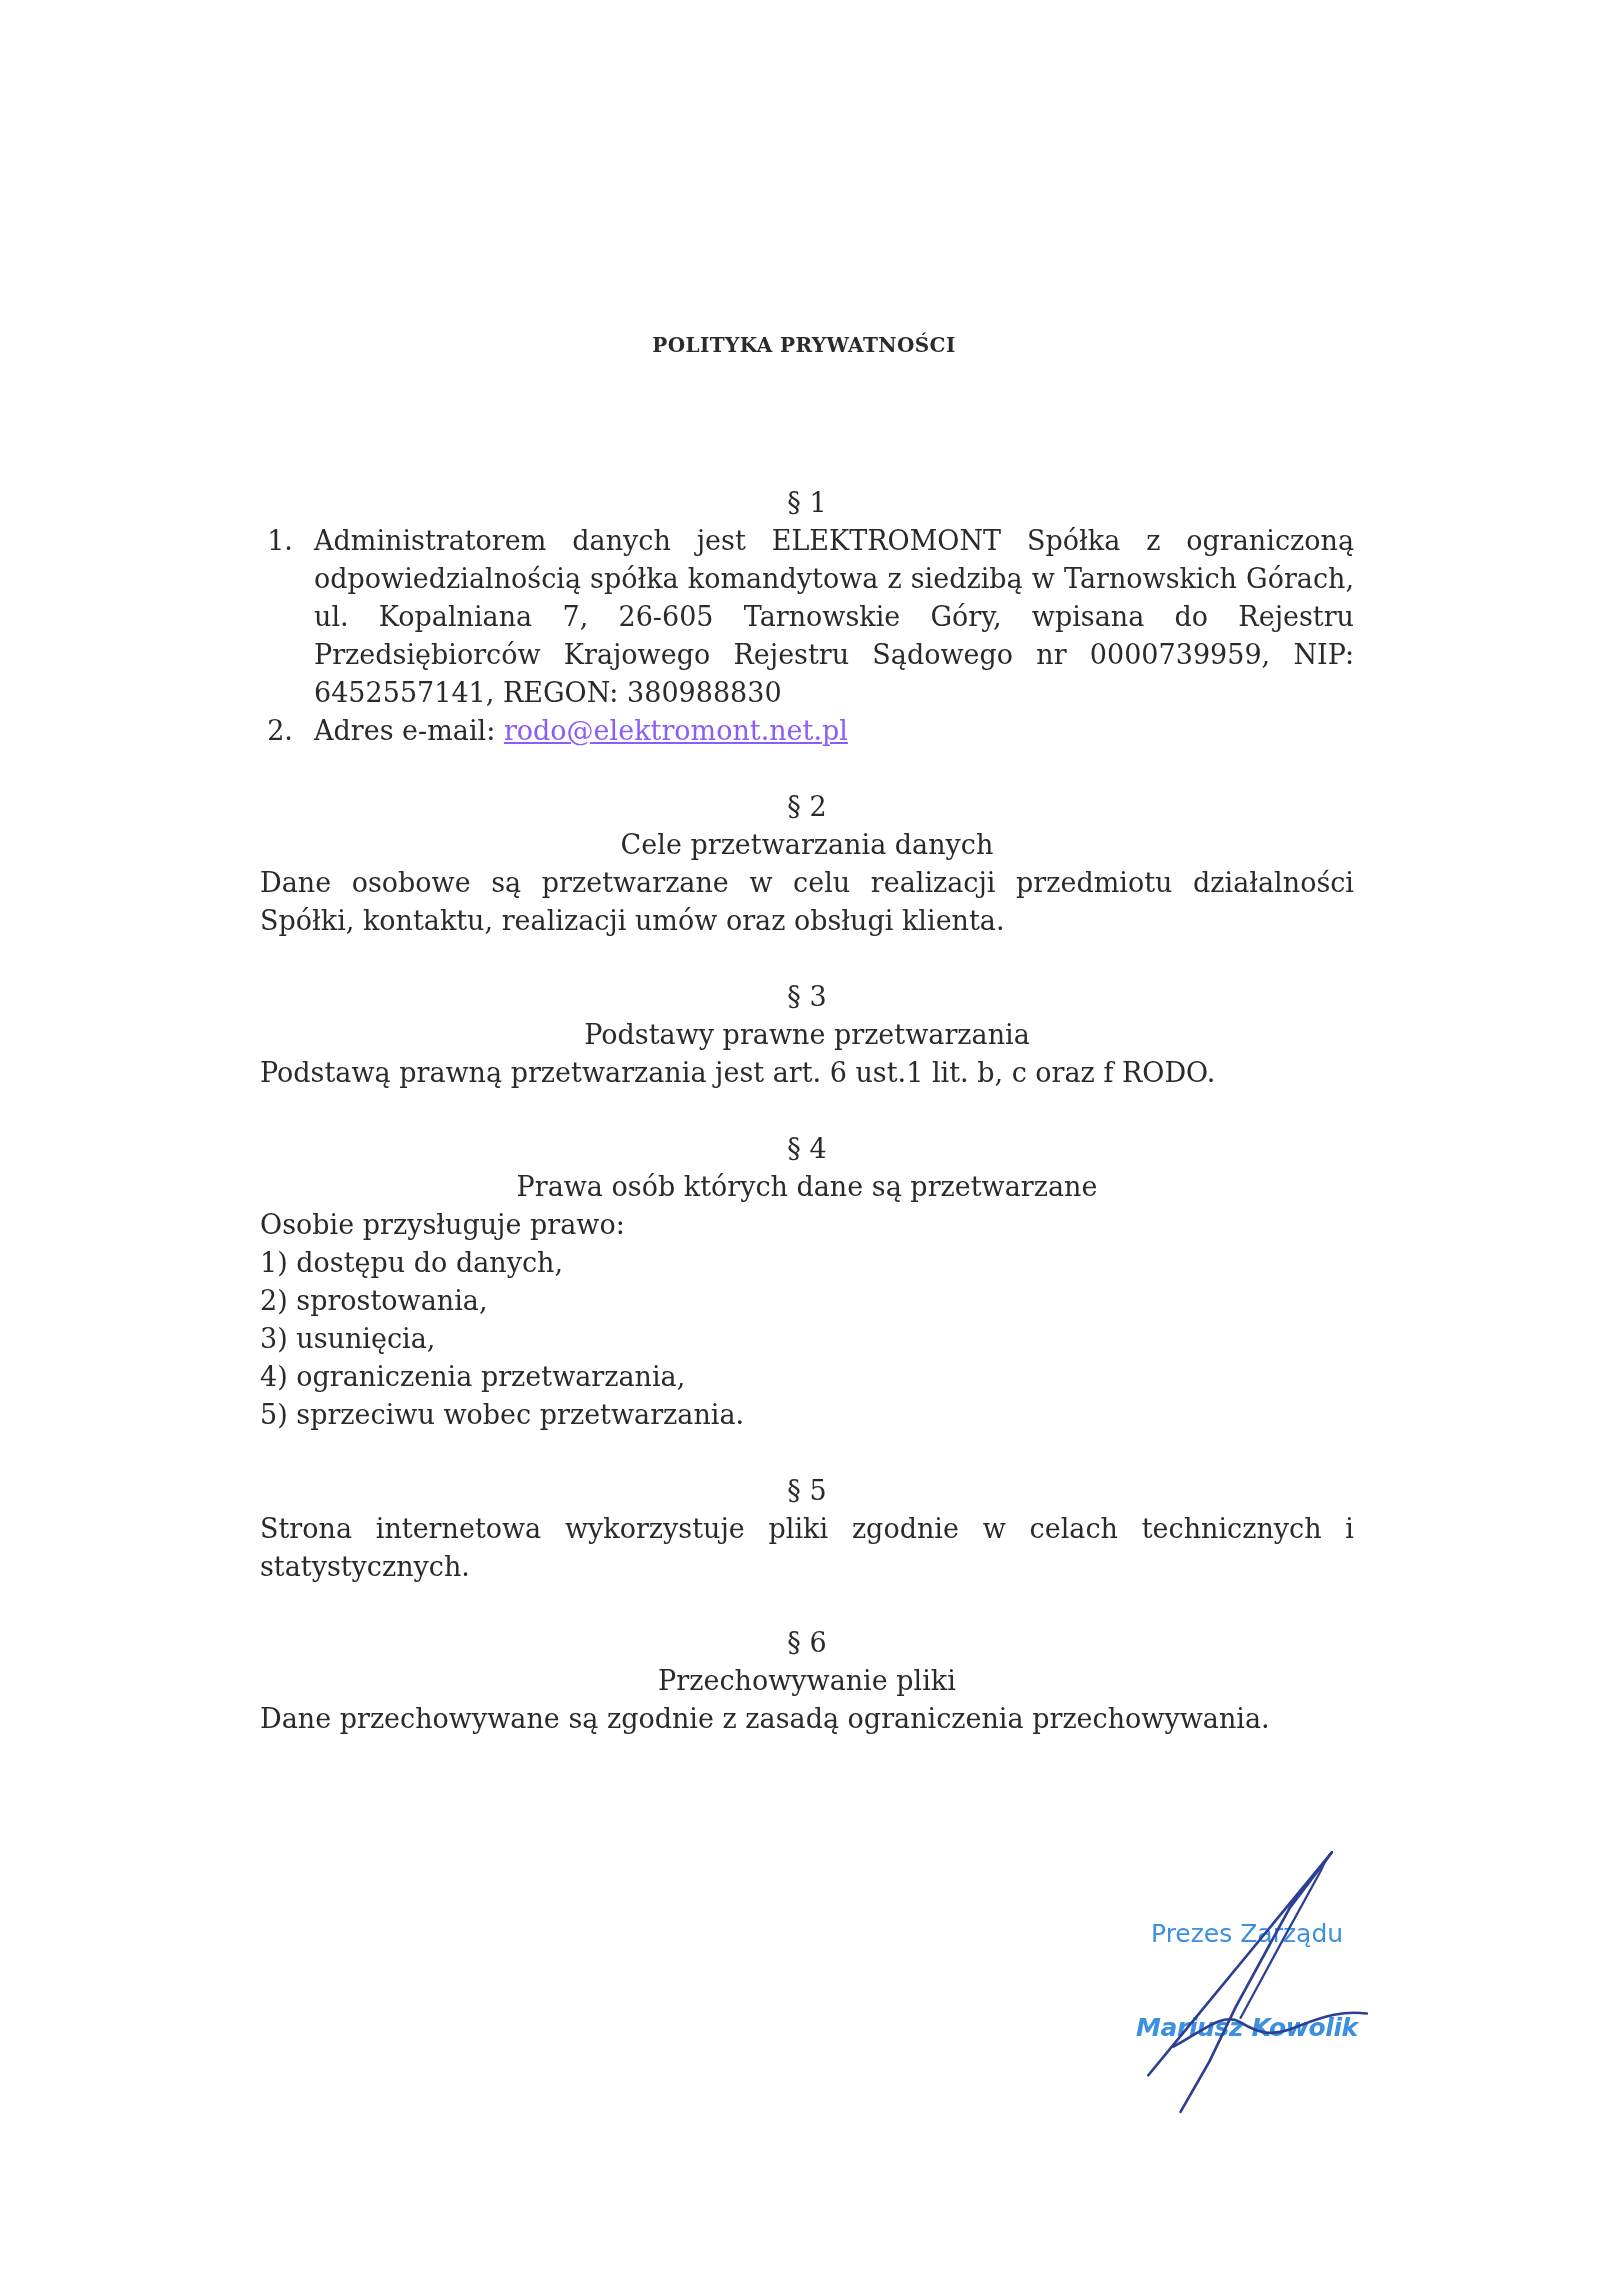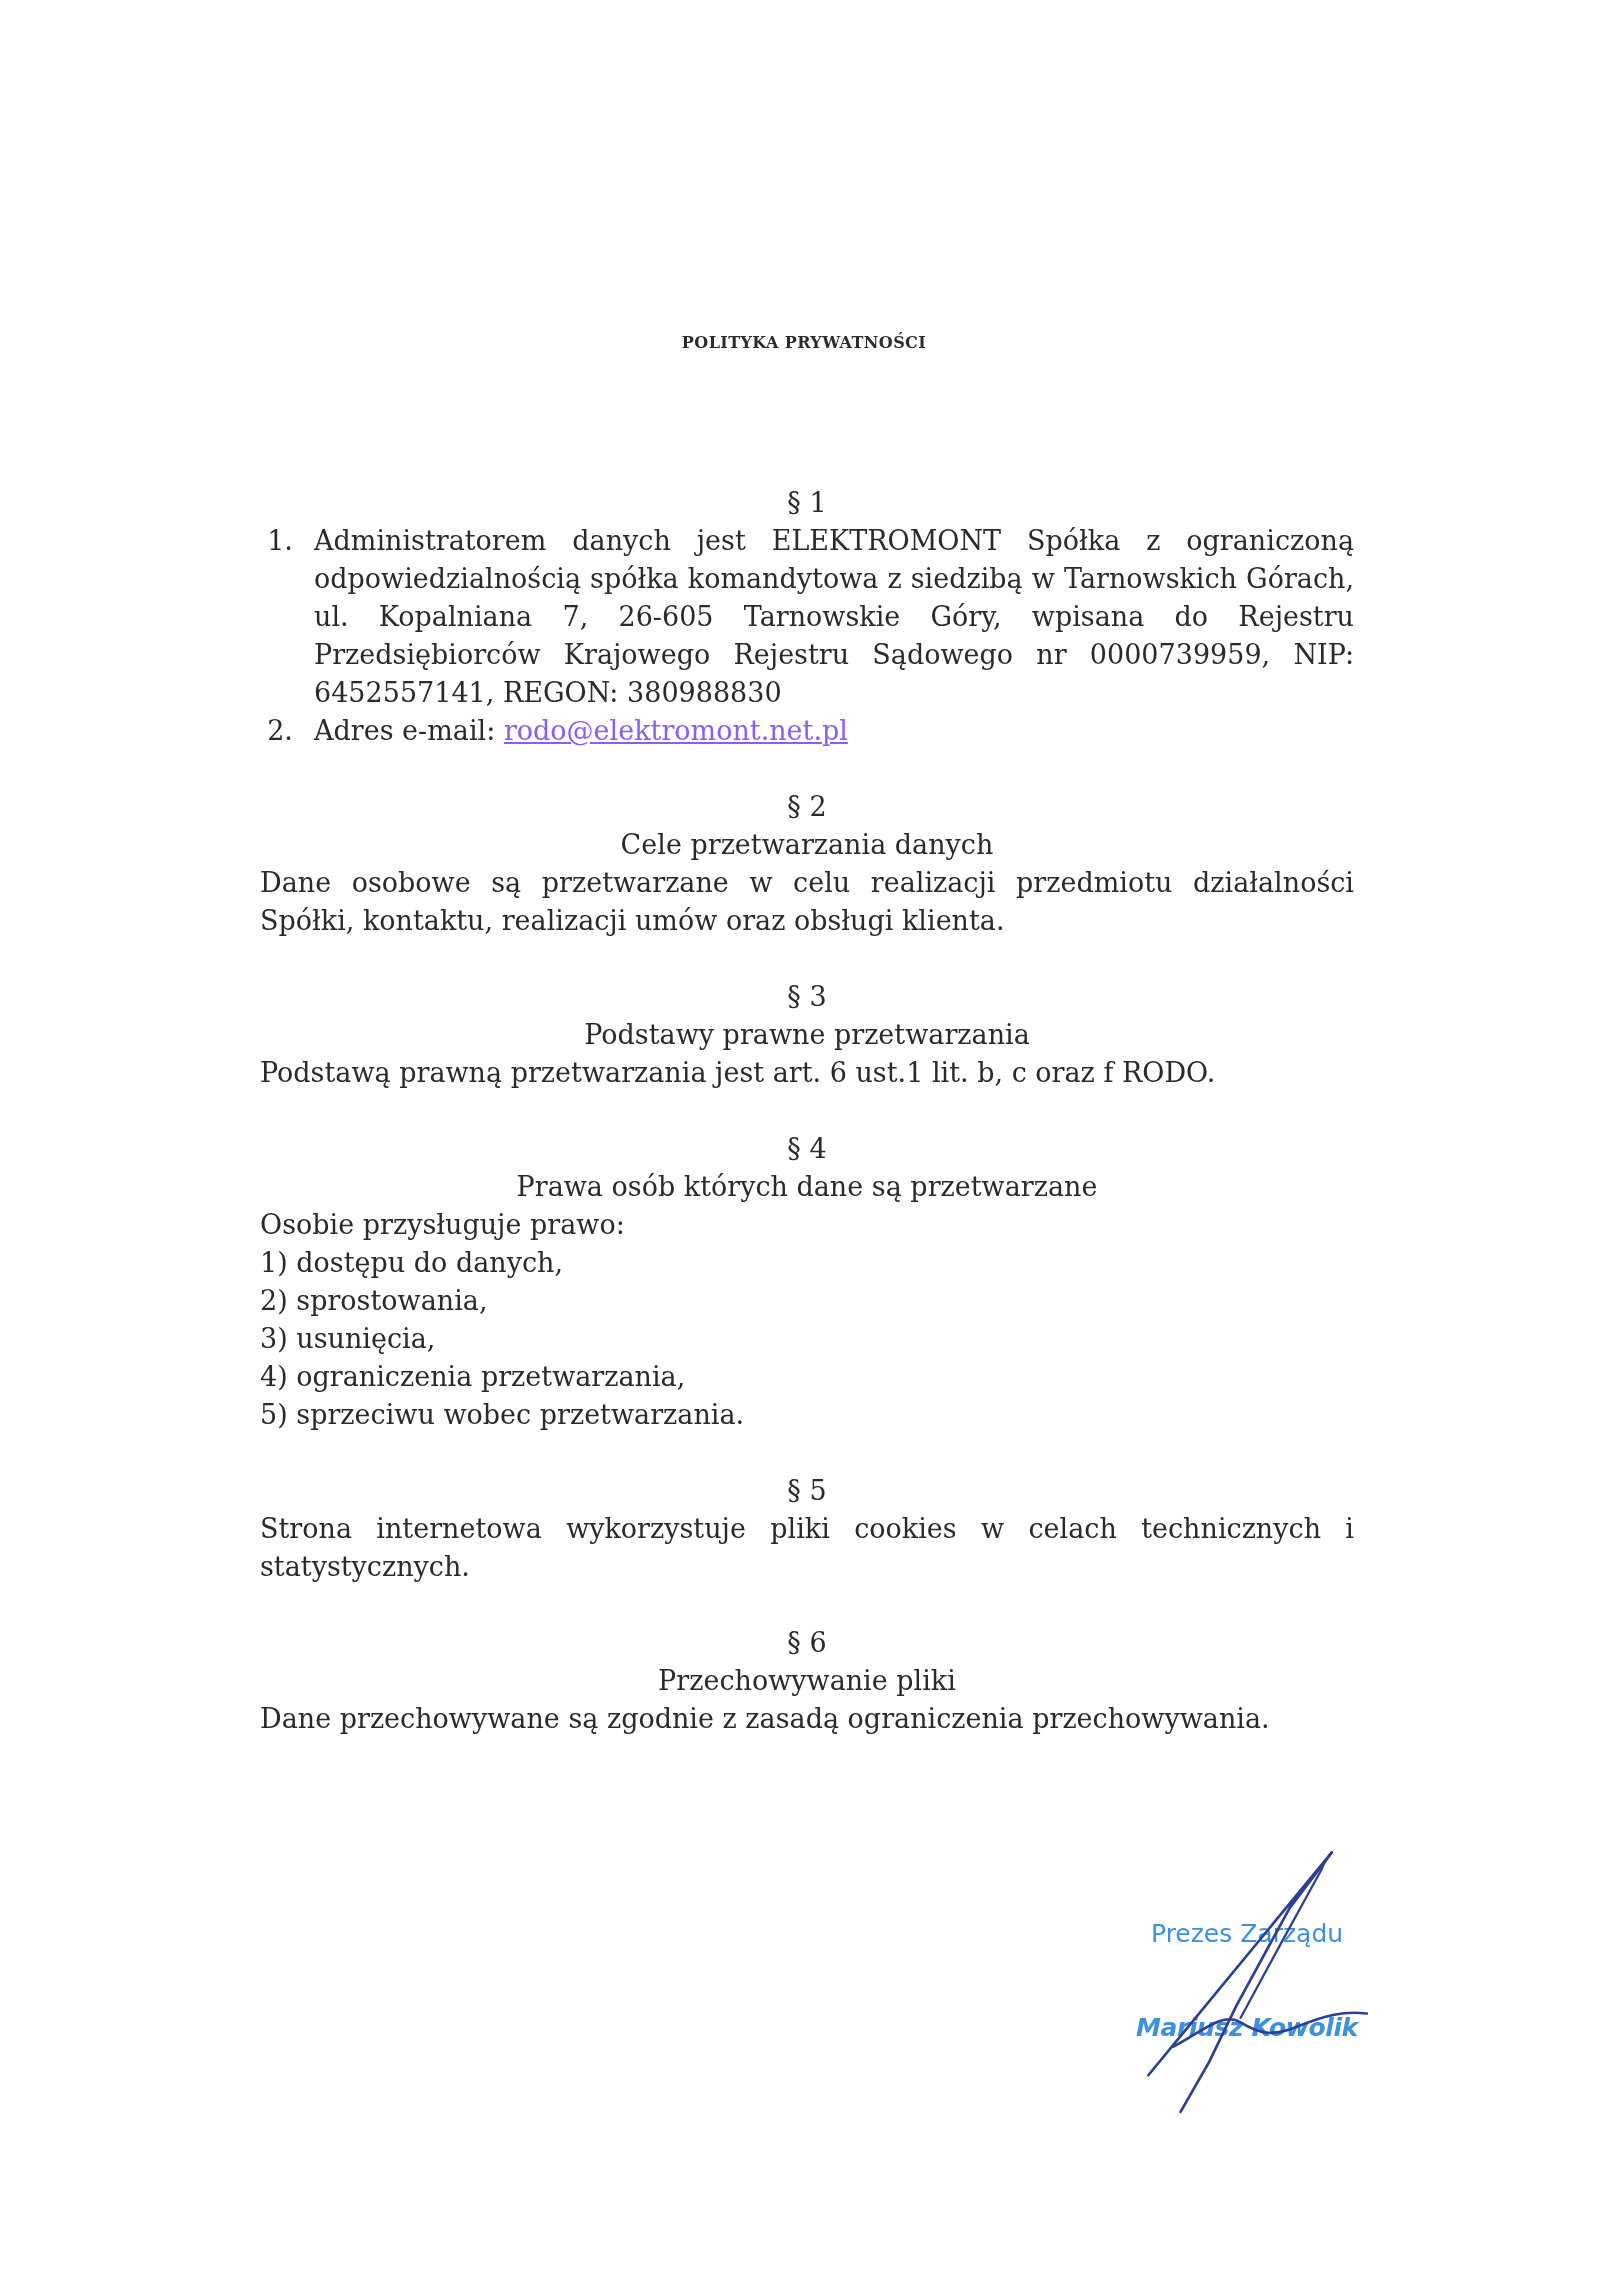--- a/index.html
+++ b/index.html
@@ -1,20 +1,20 @@
 <!DOCTYPE html>
 <html style="font-size:14.3px"><head>
 <meta charset="utf-8">
 <style>
   html, body { margin: 0; padding: 0; background: #ffffff; }
   body { width: 1608px; height: 2289px; position: relative; overflow: hidden;
          font-family: "DejaVu Serif", "Liberation Serif", serif; color: #2a2a2a; }
   .page { position: absolute; left: 0; top: 0; width: 1608px; height: 2289px; }
   .title { position: absolute; top: 333px; left: 0; width: 1608px; text-align: center;
-           font-family: "DejaVu Serif", serif; font-weight: bold; font-size: 16px; letter-spacing: 0.4px; color: #2b2b2b; }
+           font-family: "DejaVu Serif", serif; font-weight: bold; font-size: 20px; letter-spacing: 0.4px; color: #2b2b2b; }
   .content { position: absolute; left: 260px; width: 1094px; top: 484px;
              font-size: 27px; line-height: 38px; }
   .content p { margin: 0; }
   .sec-num { text-align: center; }
   .sec-title { text-align: center; }
   .justify { text-align: justify; text-align-last: left; }
   .ol { margin: 0; padding: 0; list-style: none; }
   .ol li { position: relative; padding-left: 54px; text-align: justify; }
   .ol li .num { position: absolute; left: 7.2px; top: 0; }
   .link { color: #8b5cf6; text-decoration: underline; }
@@ -76,21 +76,21 @@
       <p>2) sprostowania,</p>
       <p>3) usunięcia,</p>
       <p>4) ograniczenia przetwarzania,</p>
       <p>5) sprzeciwu wobec przetwarzania.</p>
     </section>
 
     <div class="gap1"></div>
 
     <section>
       <p class="sec-num">§ 5</p>
-      <p class="justify">Strona internetowa wykorzystuje pliki cookies w celach technicznych i statystycznych.</p>
+      <p class="justify">Strona internetowa wykorzystuje pliki zgodnie w celach technicznych i statystycznych.</p>
     </section>
 
     <div class="gap1"></div>
 
     <section>
       <p class="sec-num">§ 6</p>
       <p class="sec-title">Przechowywanie pliki</p>
       <p>Dane przechowywane są zgodnie z zasadą ograniczenia przechowywania.</p>
     </section>
 

